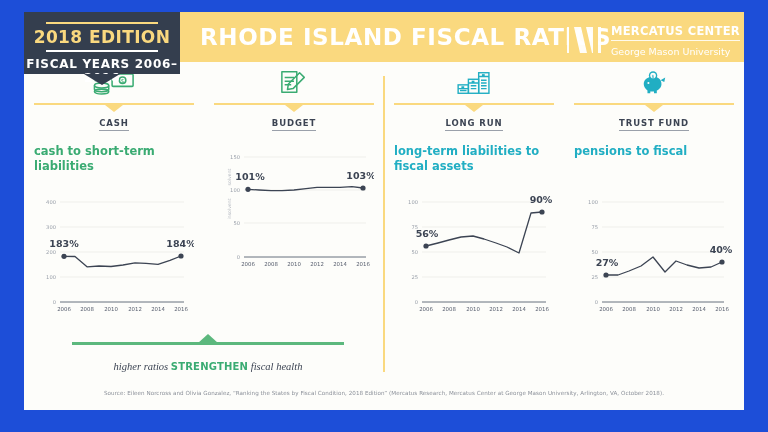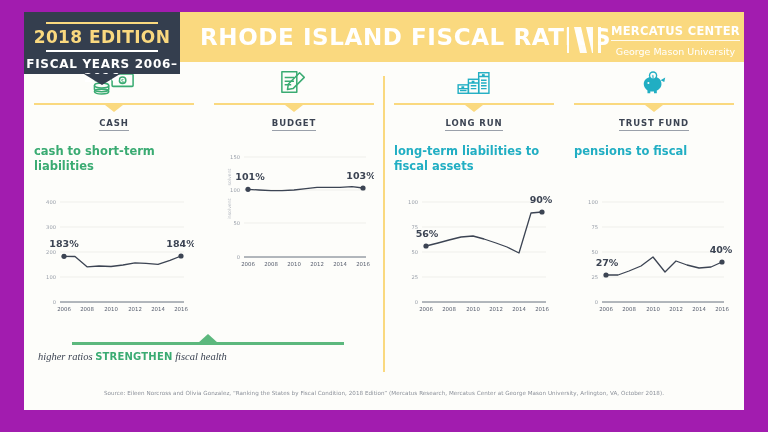--- a/index.html
+++ b/index.html
@@ -5,21 +5,21 @@
   * { box-sizing: border-box; margin: 0; padding: 0; }
   html, body {
     width: 768px; height: 432px;
     background: #343e4e;
     font-family: "Liberation Sans", sans-serif;
     overflow: hidden;
   }
   .page {
     position: relative;
     width: 768px; height: 432px;
-    background: #a21caf;
+    background: #1d4ed8;
   }
 
   
   .header {
     position: absolute;
     left: 24px; top: 12px;
     width: 720px; height: 50px;
     background: #fad97f;
     display: flex; align-items: center;
   }
@@ -70,21 +70,21 @@
     display: flex; align-items: center;
     color: #ffffff;
     font-size: 23px;
     font-weight: bold;
     letter-spacing: 0.6px;
     font-family: "DejaVu Sans", sans-serif;
   }
   .logo {
     position: absolute;
     right: 28px; top: 22px;
-    display: flex; align-items: center; gap: 10px; text-align: center;
+    display: flex; align-items: center; gap: 10px;
   }
   .logo-mark { width: 34px; height: 26px; }
   .logo-text { line-height: 1.05; }
   .logo-l1 {
     color: #ffffff; font-size: 11.5px; font-weight: bold;
     letter-spacing: 0.3px;
     font-family: "DejaVu Sans", sans-serif;
   }
   .logo-rule { height: 1px; background: #ffffff; opacity: .85; margin: 1px 0; }
   .logo-l2 {
@@ -185,21 +185,22 @@
     position: absolute; left: 50%; top: -2px;
     transform: translateX(-50%);
     width: 0; height: 0;
     border-left: 10px solid transparent;
     border-right: 10px solid transparent;
     border-bottom: 9px solid;
   }
   .arrow-green { border-bottom-color: #5cb87d; }
   .arrow-teal  { border-bottom-color: #21aec3; }
   .foot-caption {
-    margin-top: 3px;
+    text-align: center;
+    margin-top: 13px;
     font-size: 10.5px;
     font-style: italic;
     color: #3c4453;
     font-family: "Liberation Serif", serif;
   }
   .foot-caption b {
     font-style: normal;
     font-weight: bold;
     font-family: "DejaVu Sans", sans-serif;
     font-size: 10px;

